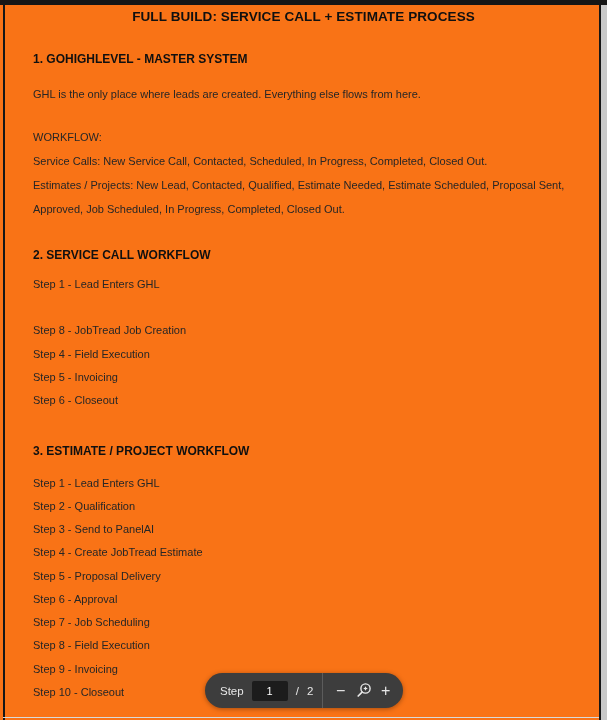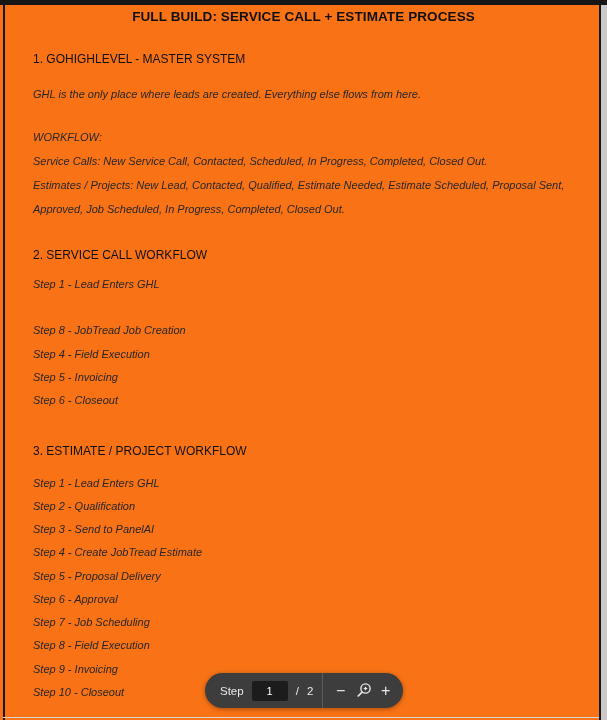--- a/index.html
+++ b/index.html
@@ -21,25 +21,25 @@
   .bottom-hairline{ position: absolute; top: 717px; left: 3px; width: 596px; height: 1px; background: #d9d9d9; }
 
   
   .doc-title {
     position: absolute; top: 9px; left: 0; width: 100%;
     text-align: center; font-size: 13.5px; font-weight: 700; color: #101010;
     white-space: nowrap; letter-spacing: 0.1px;
   }
   .h {
     position: absolute; left: 33px;
-    font-size: 12px; font-weight: 400; color: #101010; white-space: nowrap;
+    font-size: 12px; font-weight: 700; color: #101010; white-space: nowrap;
   }
   .line {
     position: absolute; left: 33px;
-    font-size: 11px; color: #262626; white-space: nowrap; font-style: italic;
+    font-size: 11px; color: #262626; white-space: nowrap;
   }
 
   
   .toolbar {
     position: absolute; left: 205px; top: 673px; width: 198px; height: 35px;
     background: #3d3d3d; border-radius: 18px;
     display: flex; align-items: center;
     color: #e8e8e8; font-size: 11.5px;
     box-shadow: 0 1px 5px rgba(0,0,0,0.35);
   }

